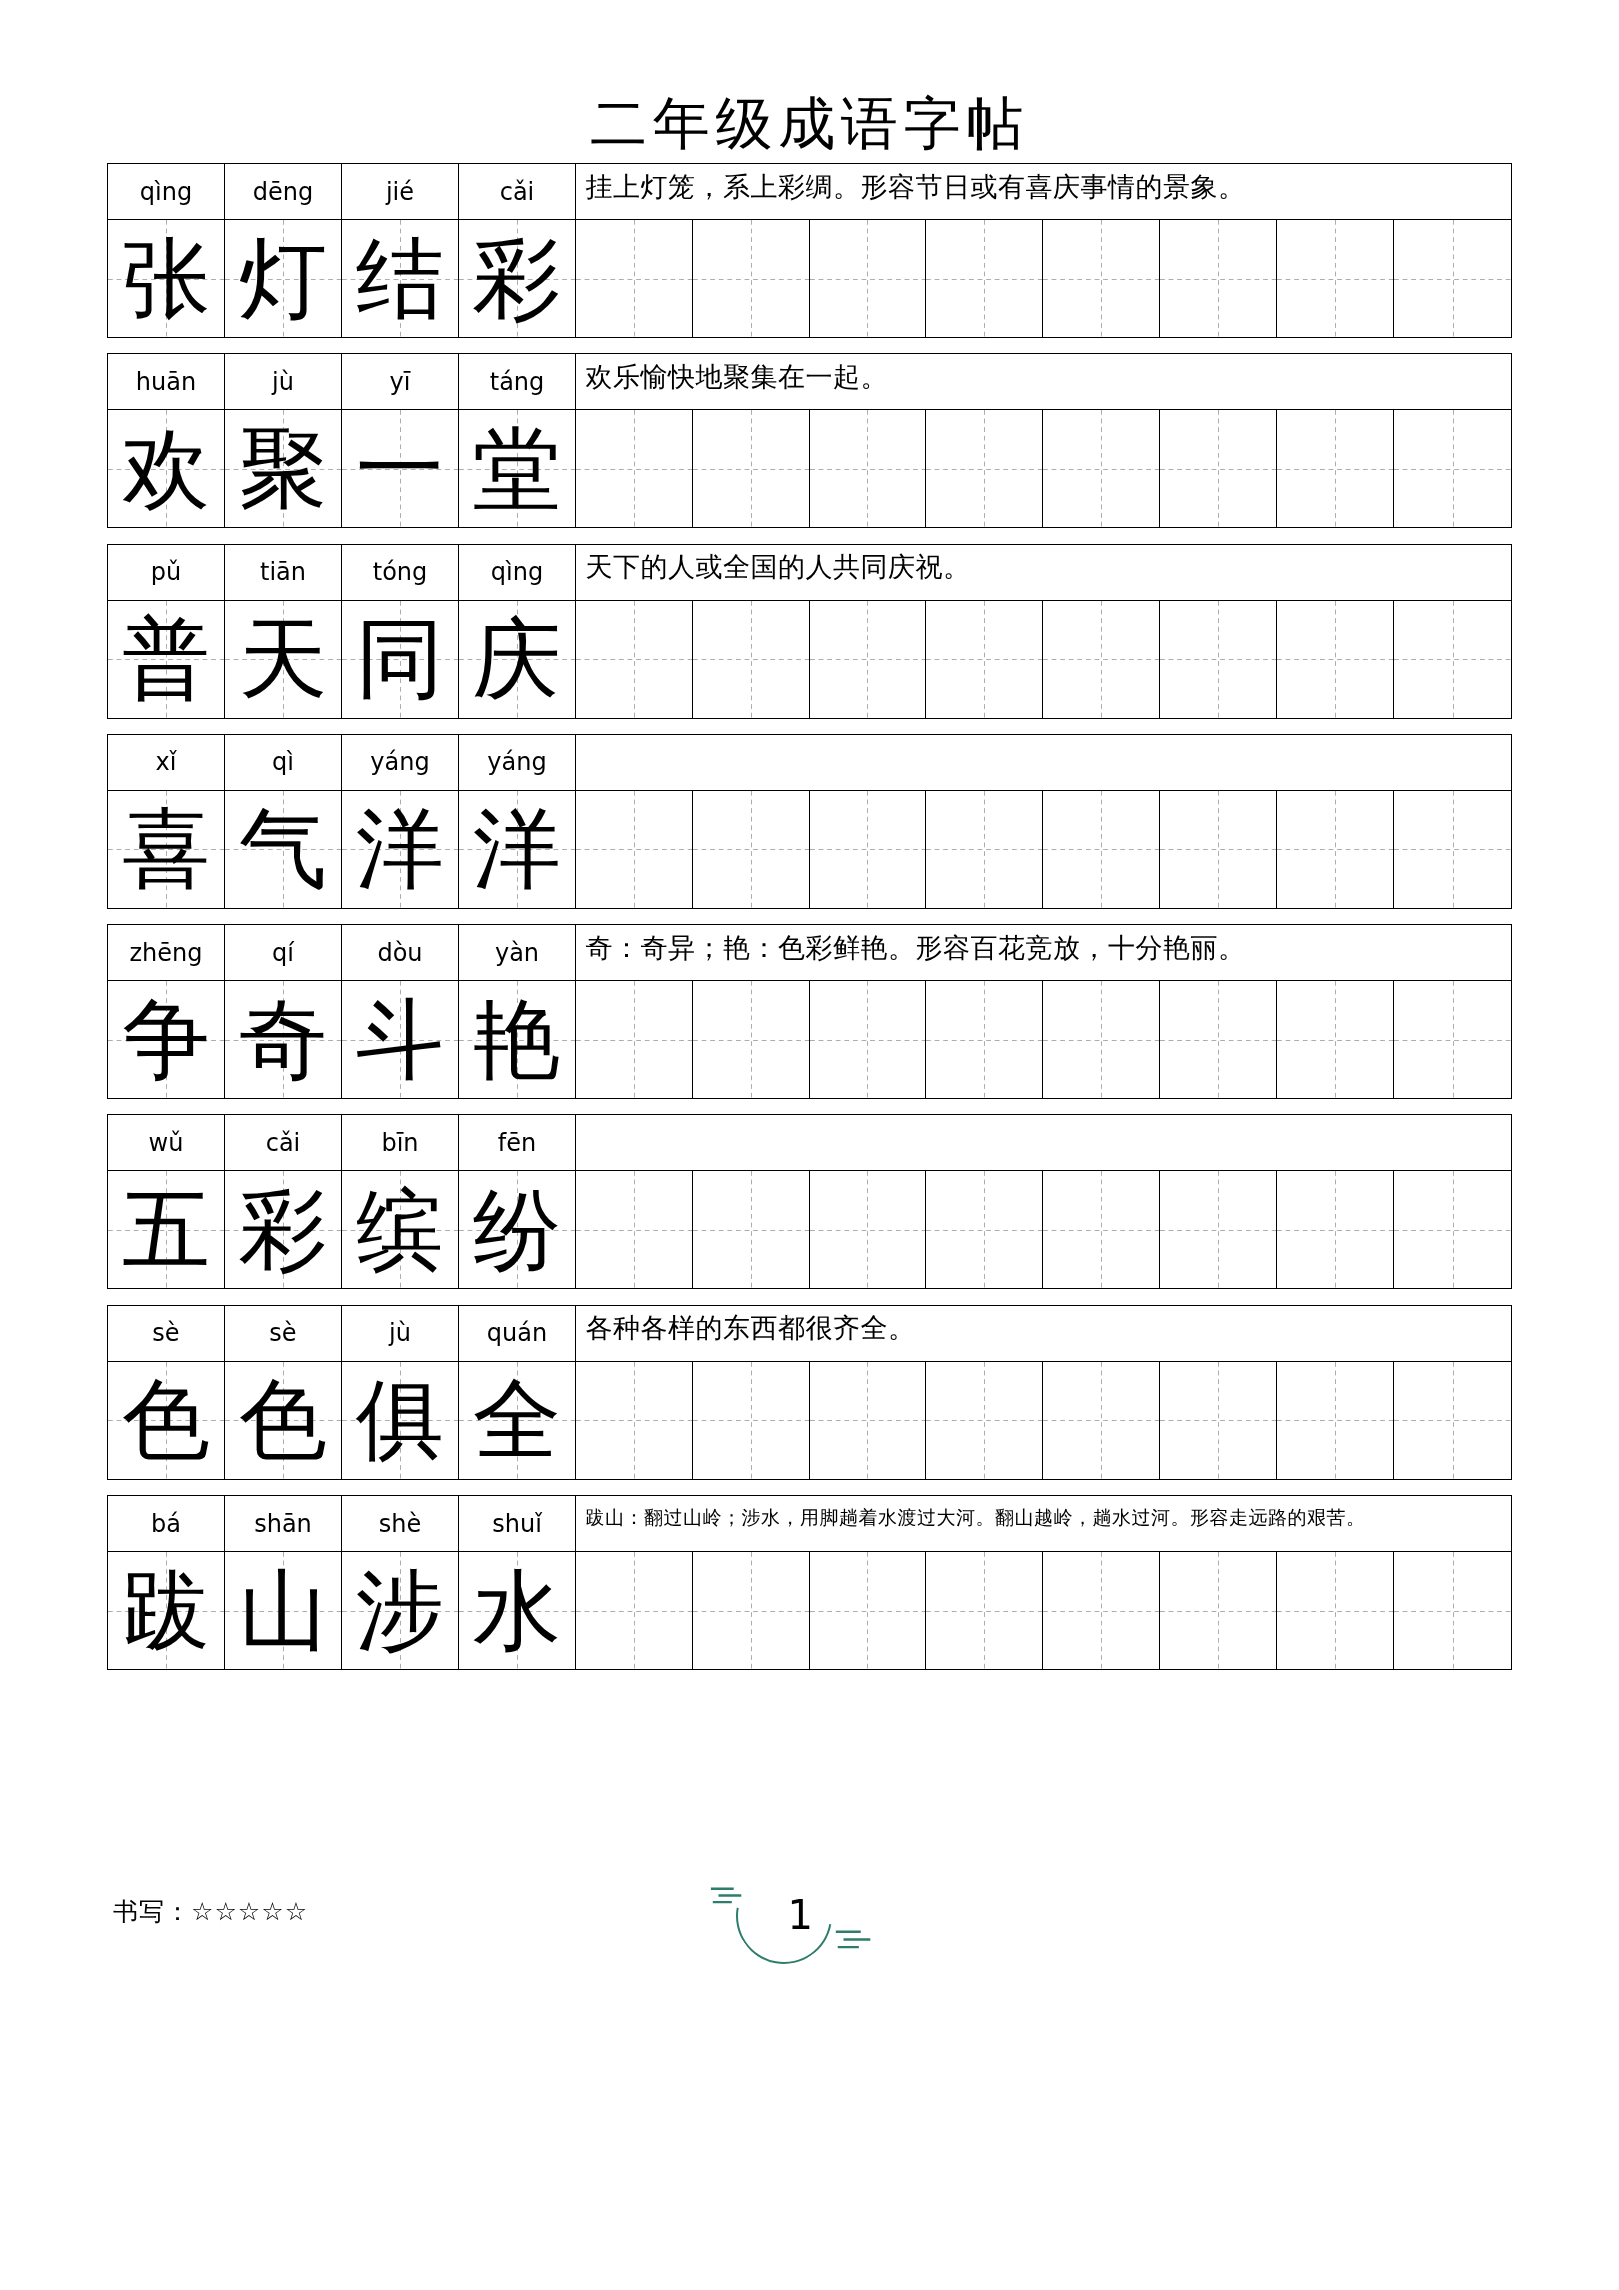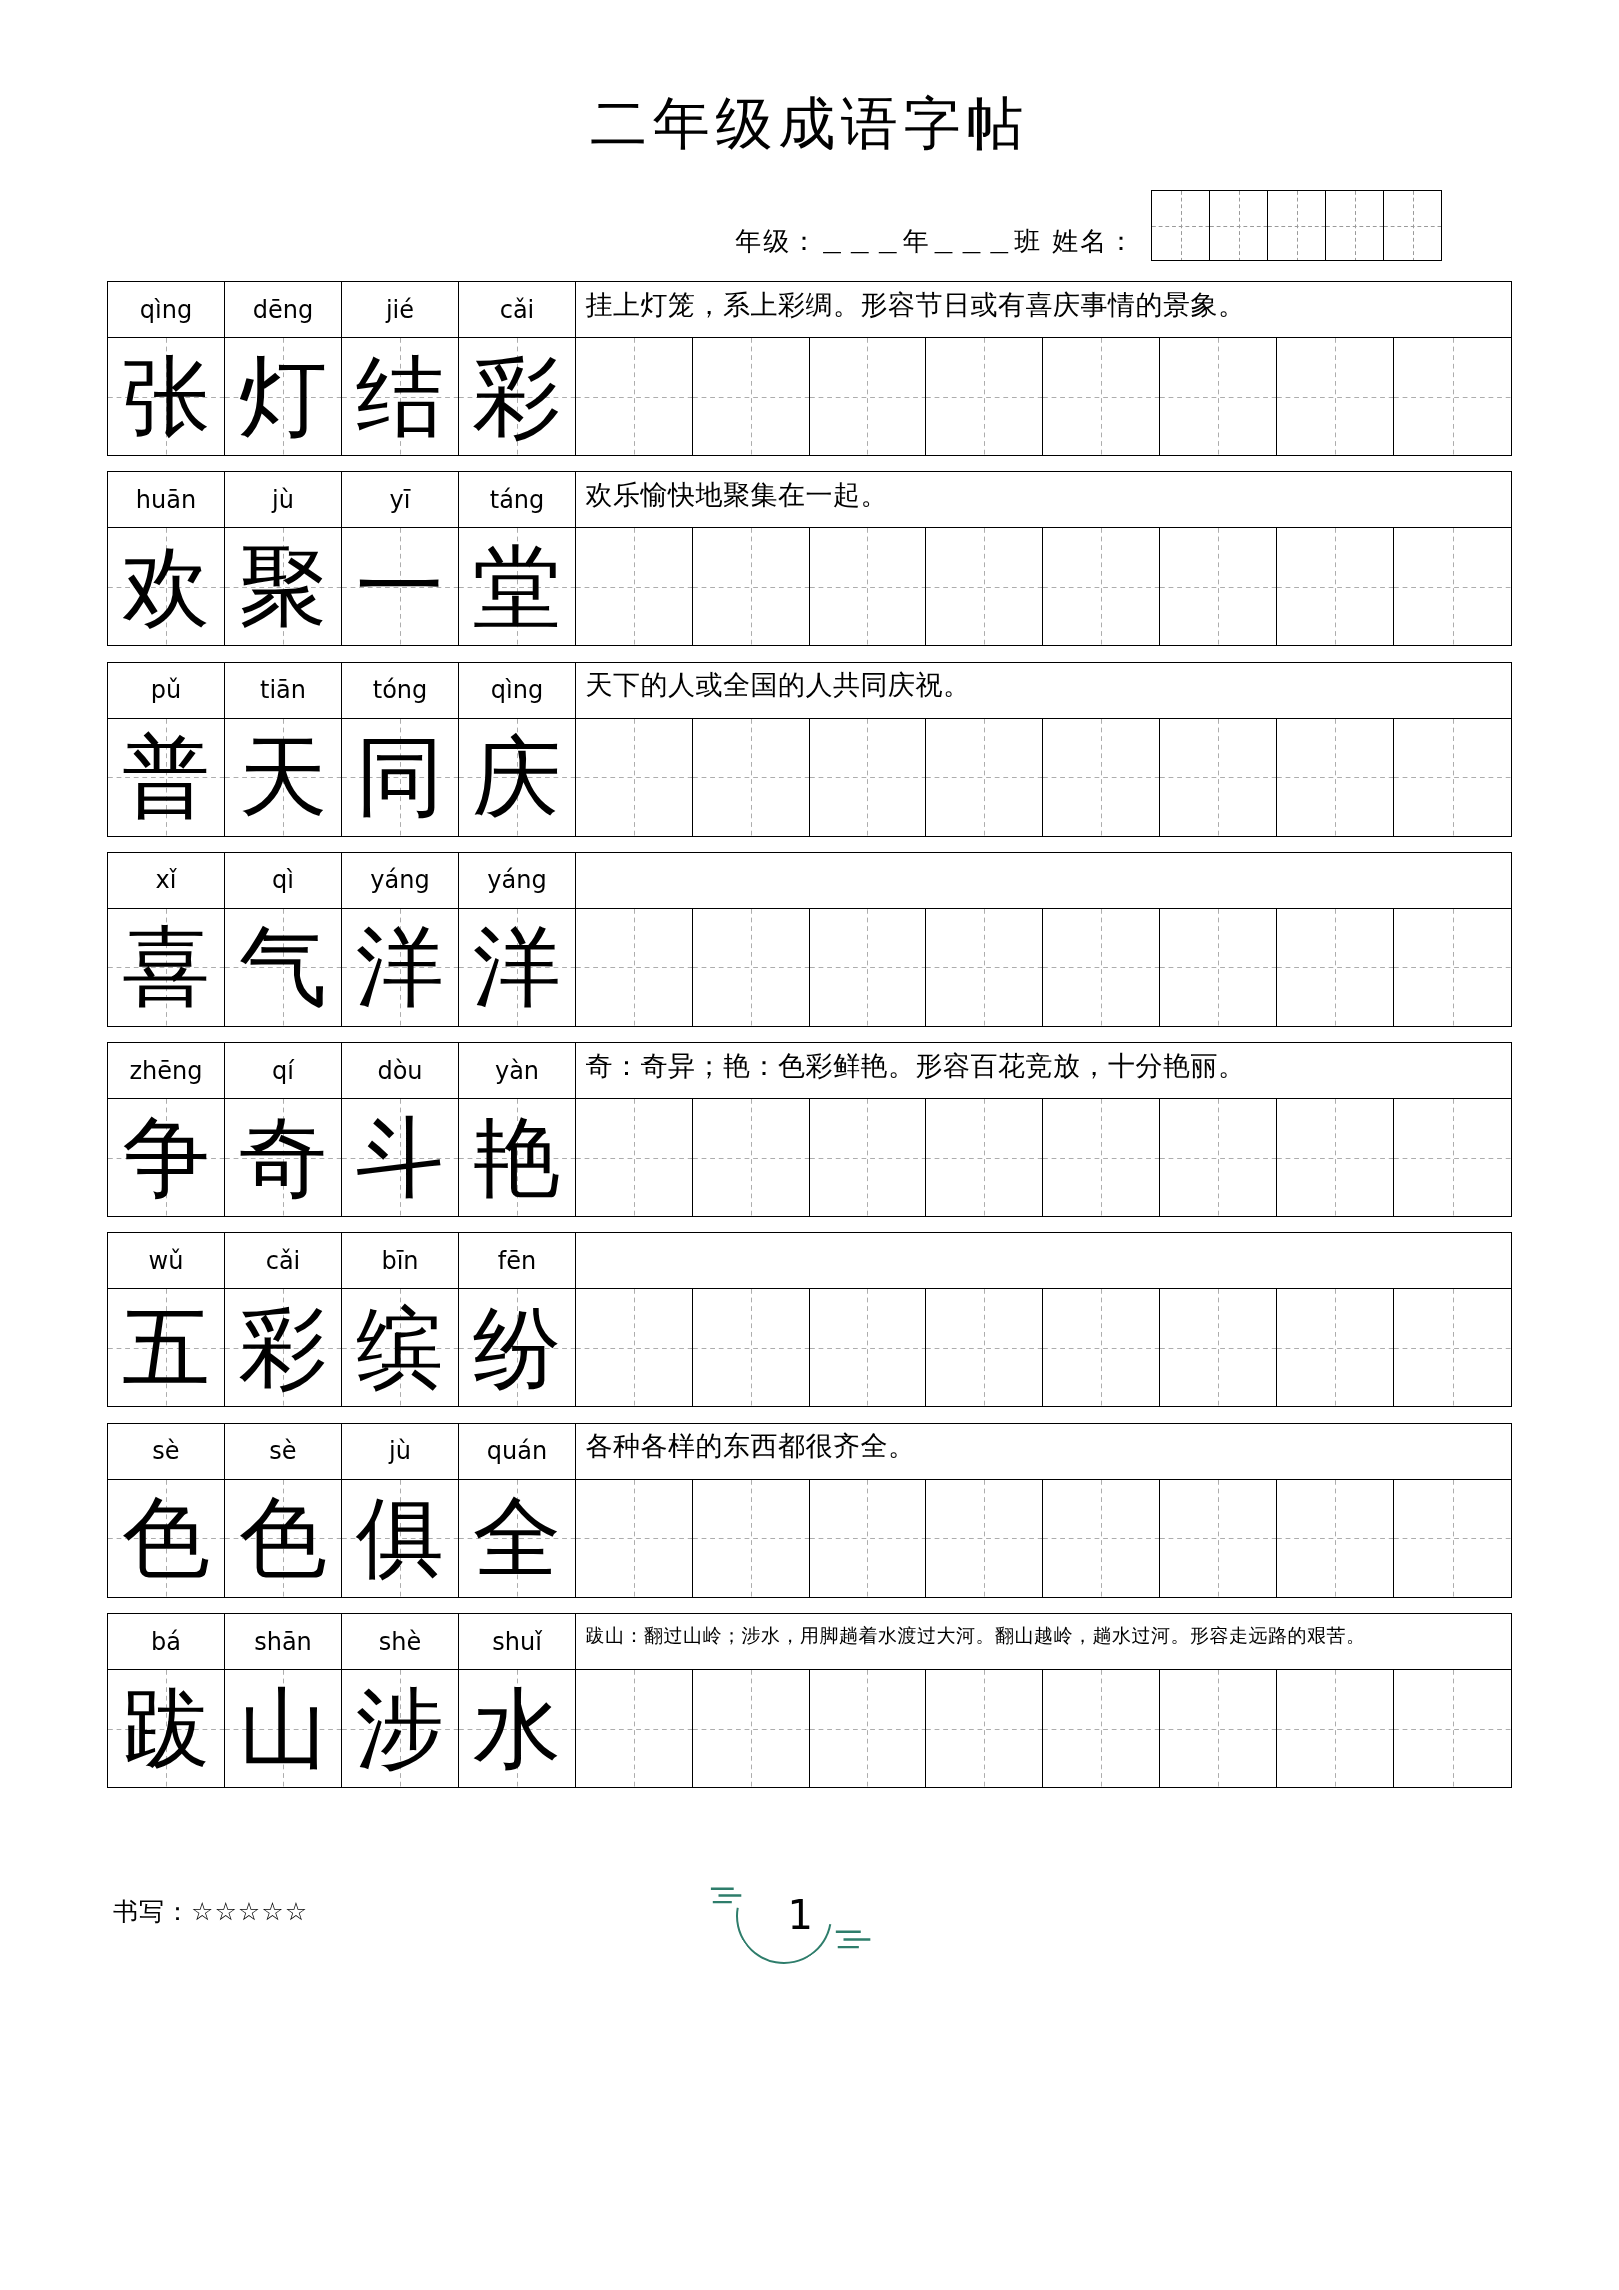--- a/index.html
+++ b/index.html
@@ -208,30 +208,20 @@
     stroke-width: 2.5;
   }
 </style>
 </head>
 <body>
 
 <div class="page">
 
   <div class="title">二年级成语字帖</div>
 
-  <div class="nameline">
-    <div class="nameline-text">年级：＿＿＿年＿＿＿班 姓名：</div>
-    <div class="name-boxes">
-      <div class="nb"></div>
-      <div class="nb"></div>
-      <div class="nb"></div>
-      <div class="nb"></div>
-      <div class="nb"></div>
-    </div>
-  </div>
 
   <div class="sheet" id="sheet">
       <div class="block">
         <div class="row pinyin-row">
           <div class="pinyin-cell">qìng</div>
           <div class="pinyin-cell">dēng</div>
           <div class="pinyin-cell">jié</div>
           <div class="pinyin-cell">cǎi</div>
           <div class="meaning-cell">挂上灯笼，系上彩绸。形容节日或有喜庆事情的景象。</div>
         </div>

